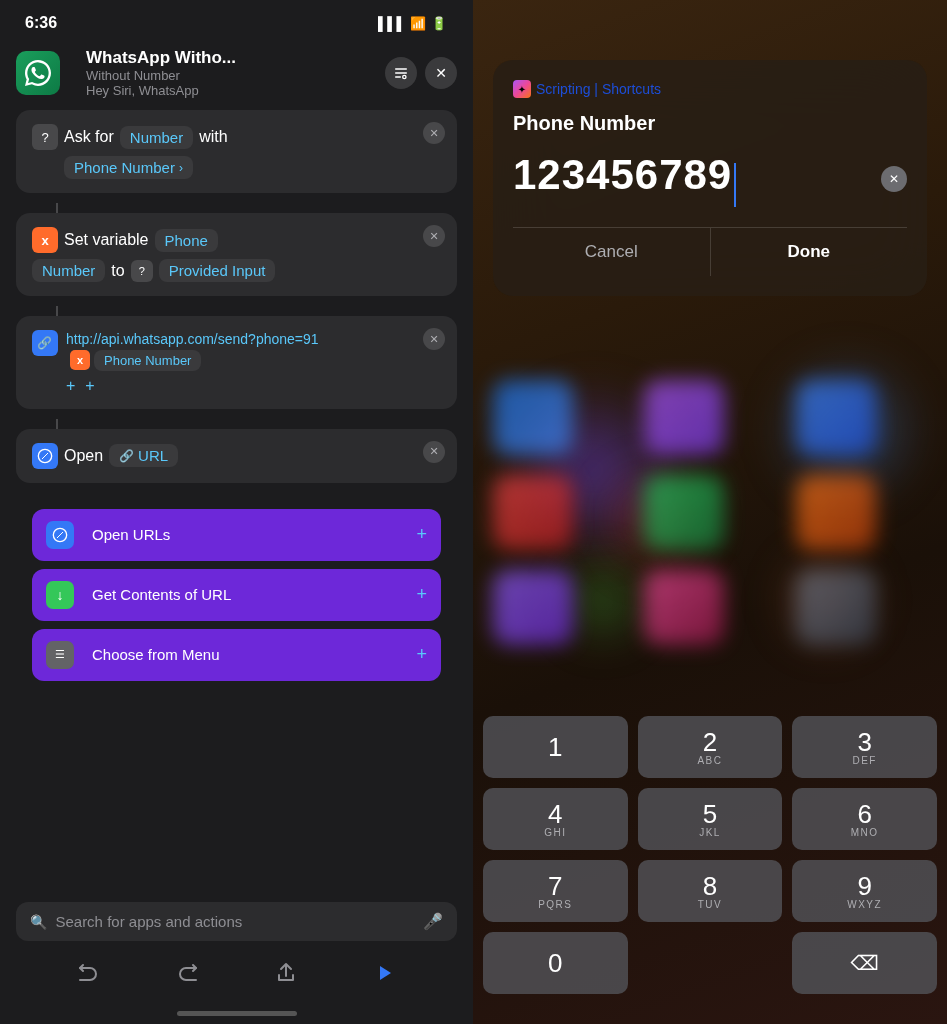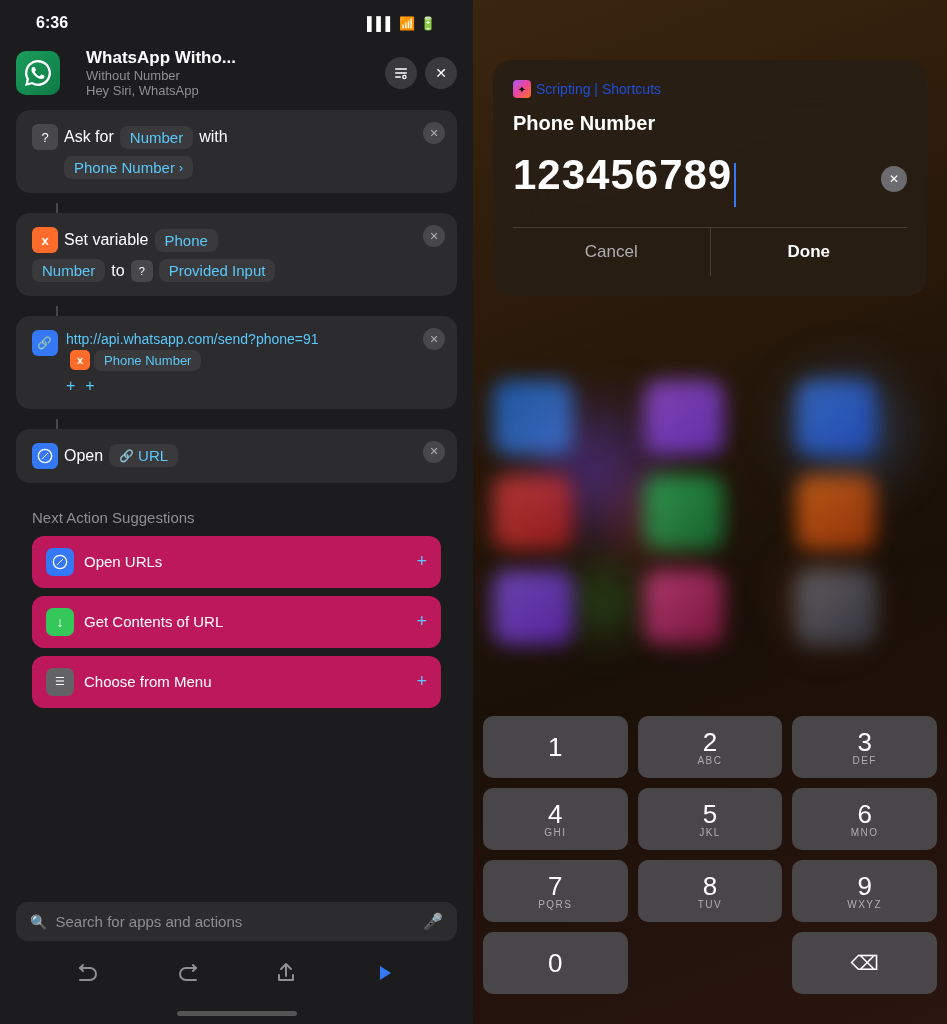--- a/index.html
+++ b/index.html
@@ -19,21 +19,21 @@
       display: flex;
       flex-direction: column;
       overflow: hidden;
     }
 
     
     .status-bar {
       display: flex;
       justify-content: space-between;
       align-items: center;
-      padding: 14px 36px 8px;
+      padding: 14px 25px 8px;
       color: white;
       font-size: 15px;
       font-weight: 600;
     }
     .status-time { font-size: 16px; font-weight: 700; }
     .status-icons { display: flex; align-items: center; gap: 5px; font-size: 13px; }
 
     
     .shortcut-header {
       display: flex;
@@ -144,27 +144,27 @@
 
     
     .suggestions-section { padding: 16px 16px 0; }
     .suggestions-title {
       color: #8e8e93;
       font-size: 15px;
       font-weight: 500;
       margin-bottom: 10px;
     }
     .suggestion-item {
-      background: #be185d;
+      background: #6d28d9;
       border-radius: 12px;
       padding: 12px 14px;
       margin-bottom: 8px;
       display: flex;
       align-items: center;
-      gap: 10px;
+      gap: 18px;
     }
     .suggestion-text { color: white; font-size: 15px; flex: 1; }
     .suggestion-plus { color: #5ac8fa; font-size: 18px; font-weight: 300; }
 
     
     .search-bar {
       margin: 8px 16px;
       background: #2c2c2e;
       border-radius: 12px;
       display: flex;
@@ -511,21 +511,20 @@
         </div>
         <span class="action-text">Open</span>
         <span class="action-tag" style="color:#5ac8fa;display:inline-flex;align-items:center;gap:4px;">
           <span style="font-size:12px">🔗</span> URL
         </span>
       </div>
       <div class="close-btn">✕</div>
     </div>
 
     <div class="suggestions-section">
-      <div class="suggestions-title">Next Action Suggestions</div>
 
       <div class="suggestion-item">
         <div class="suggestion-icon icon-safari-blue">
           <svg width="16" height="16" viewBox="0 0 24 24" fill="none">
             <circle cx="12" cy="12" r="10" stroke="white" stroke-width="2"></circle>
             <path d="M16.5 7.5l-5 5M7.5 16.5l5-5" stroke="white" stroke-width="1.5"></path>
           </svg>
         </div>
         <span class="suggestion-text">Open URLs</span>
         <span class="suggestion-plus">+</span>

